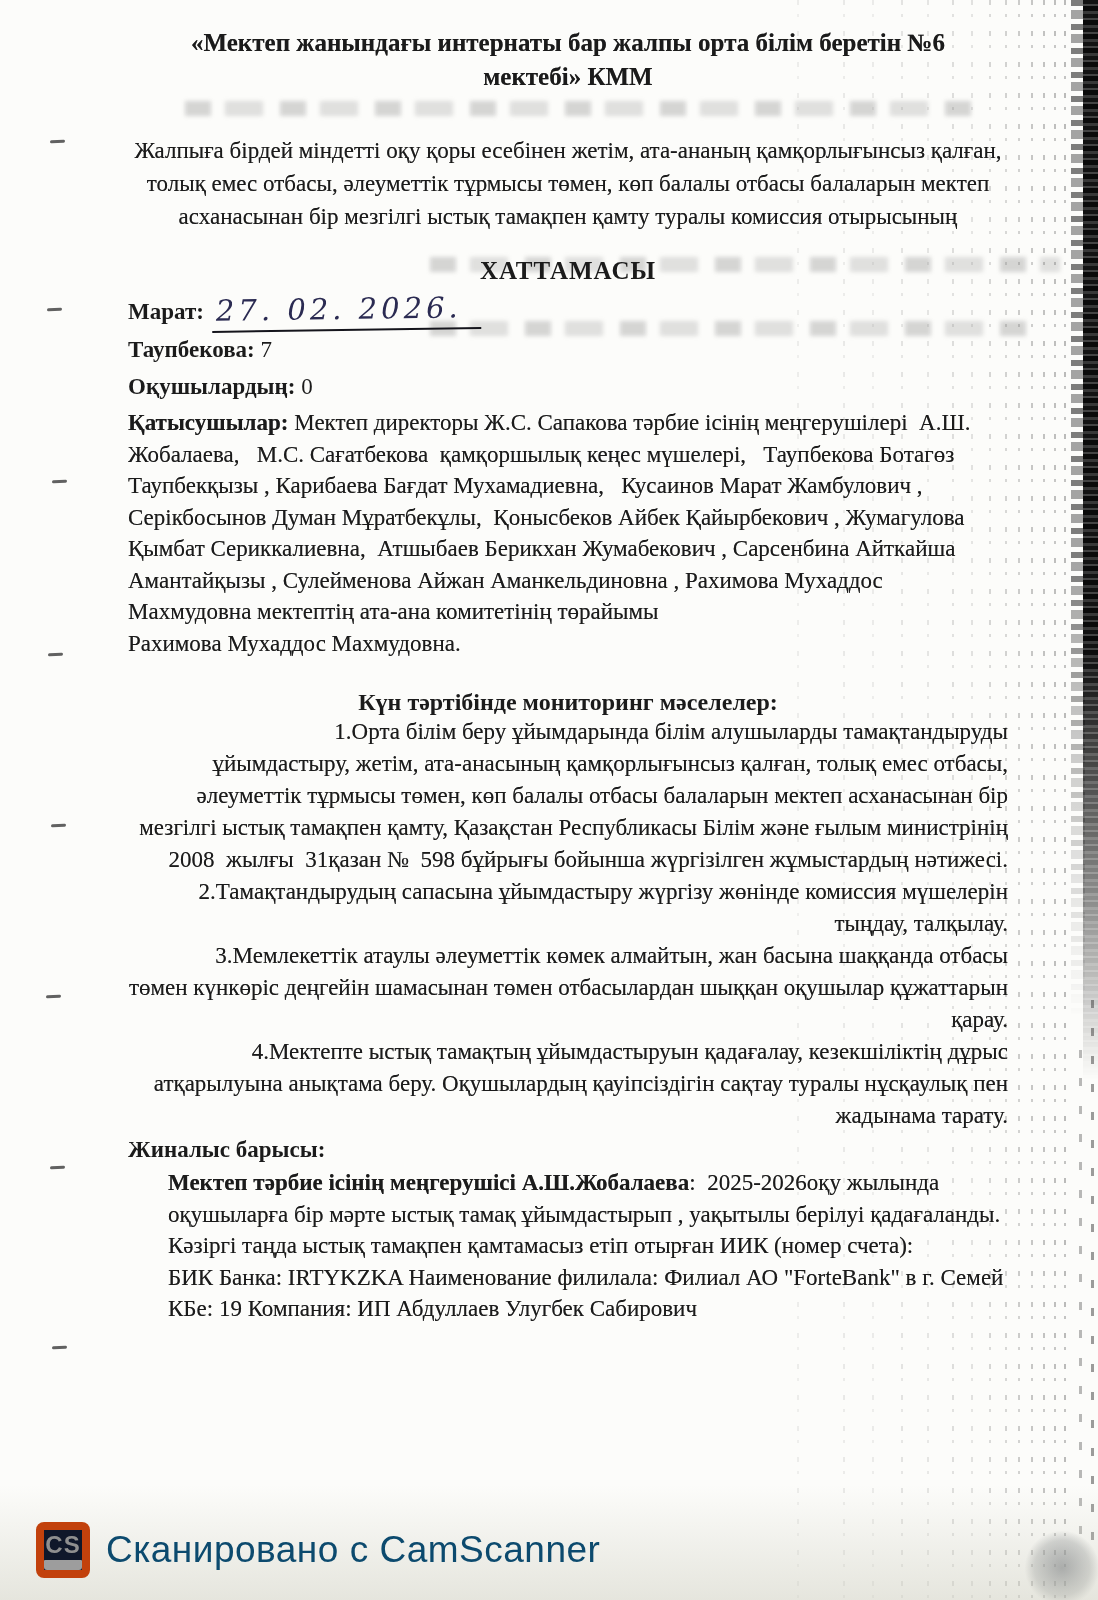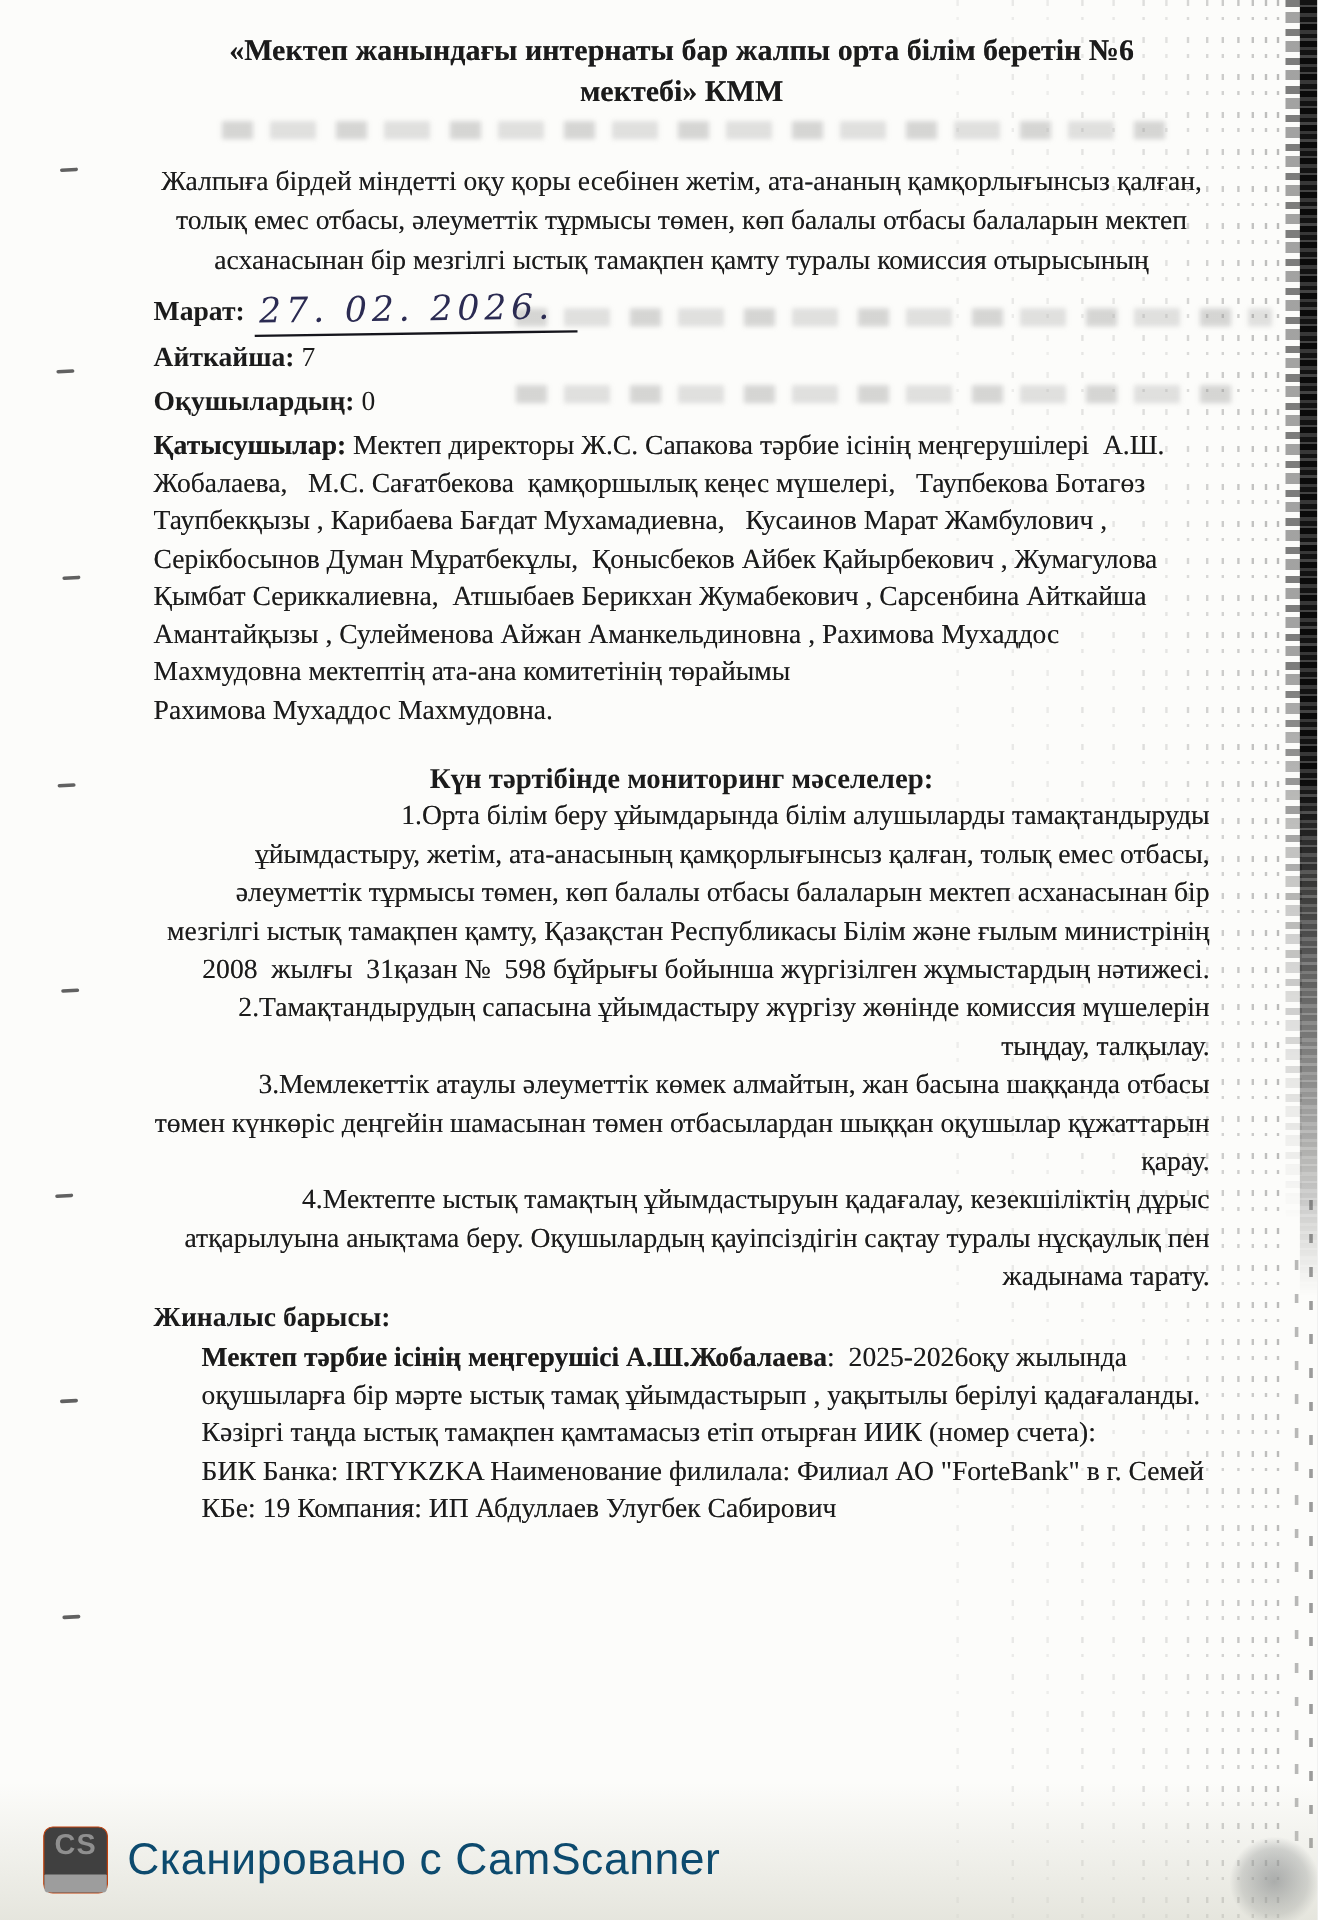--- a/index.html
+++ b/index.html
@@ -135,23 +135,23 @@
     background:linear-gradient(180deg, transparent, rgba(207,207,193,.5));
   }
   
   .watermark{
     position:absolute;left:36px;top:1522px;z-index:3;
     display:flex;align-items:center;gap:16px;
     font-family:"Liberation Sans", sans-serif;
   }
   .cs-logo{
     width:54px;height:56px;
-    border:1px solid #c2410c;
+    border:8px solid #c2410c;
     border-radius:8px;
-    background:#404040;
+    background:#0f172a;
     box-sizing:border-box;
     display:flex;flex-direction:column;justify-content:space-between;
   }
   .cs-logo .cs-text{
     font-size:24px;font-weight:bold;color:#8f8f8f;
     text-align:center;line-height:30px;letter-spacing:1px;
   }
   .cs-logo .cs-bar{
     height:15px;background:#9d9d9d;border-radius:1px 1px 3px 3px;
   }
@@ -200,27 +200,28 @@
     <div class="corner-shadow"></div>
     <div class="bottom-tint"></div>
   </div>
 
   <div class="content">
 
     <div class="doc-title">«Мектеп жанындағы интернаты бар жалпы орта білім беретін №6 мектебі» КММ</div>
 
     <p class="intro">Жалпыға бірдей міндетті оқу қоры есебінен жетім, ата-ананың қамқорлығынсыз қалған, толық емес отбасы, әлеуметтік тұрмысы төмен, көп балалы отбасы балаларын мектеп асханасынан бір мезгілгі ыстық тамақпен қамту туралы комиссия отырысының</p>
 
+    <div class="protocol-heading">ХАТТАМАСЫ</div>
 
     <div class="fields">
       <div class="field">
         <span class="b">Марат:</span><span class="hand">27. 02. 2026.</span>
       </div>
       <div class="field">
-        <span class="b">Айткайша:</span>
+        <span class="b">Таупбекова:</span>
         <span>7</span>
       </div>
       <div class="field">
         <span class="b">Оқушылардың:</span>
         <span>0</span>
       </div>
     </div>
 
     <div class="participants">
       <span class="b">Қатысушылар:</span><span class="prewrap"> Мектеп директоры Ж.С. Сапакова тәрбие ісінің меңгерушілері  А.Ш. Жобалаева,   М.С. Сағатбекова  қамқоршылық кеңес мүшелері,   Таупбекова Ботагөз Таупбекқызы , Карибаева Бағдат Мухамадиевна,   Кусаинов Марат Жамбулович , Серікбосынов Думан Мұратбекұлы,  Қонысбеков Айбек Қайырбекович , Жумагулова Қымбат Сериккалиевна,  Атшыбаев Берикхан Жумабекович , Сарсенбина Айткайша Амантайқызы , Сулейменова Айжан Аманкельдиновна , Рахимова Мухаддос Махмудовна мектептің ата-ана комитетінің төрайымы

